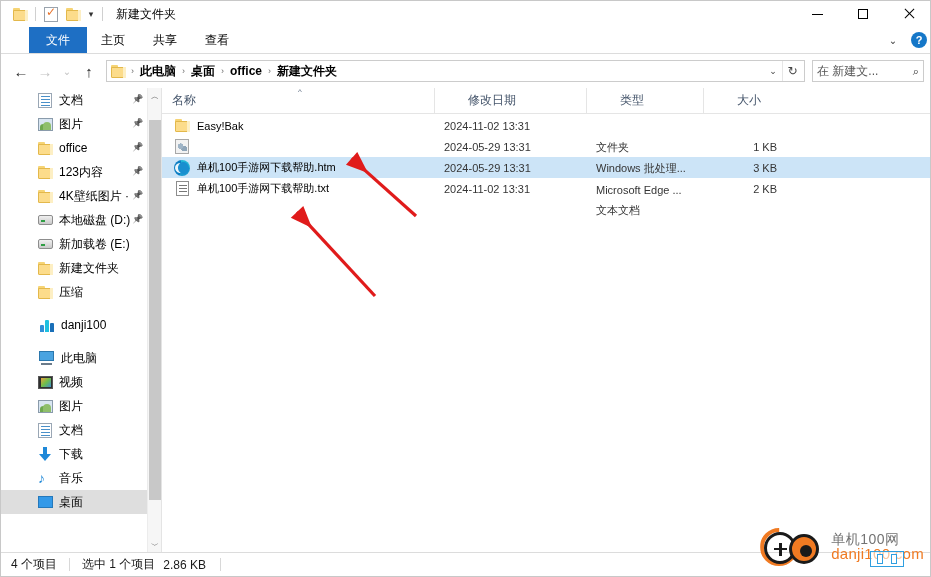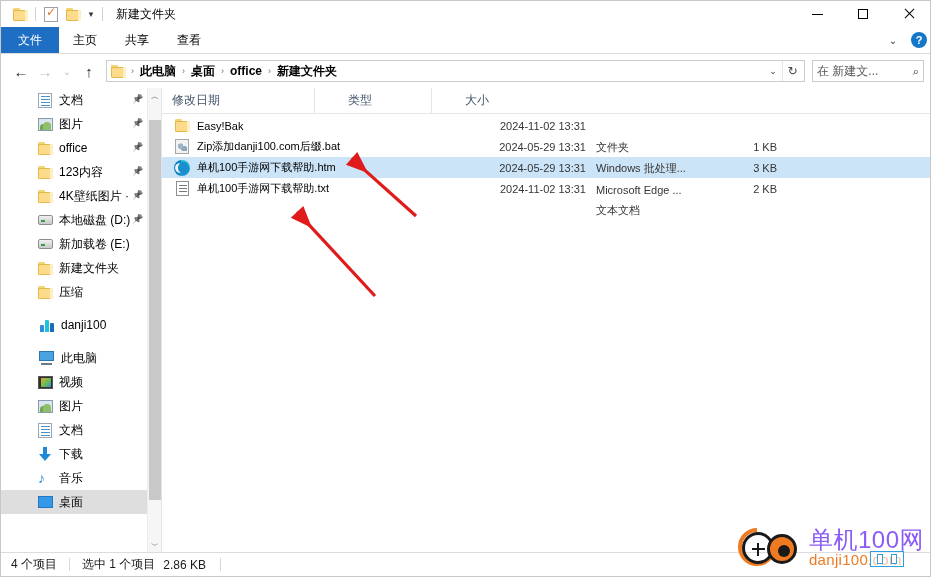--- a/index.html
+++ b/index.html
@@ -73,21 +73,21 @@
   .glyph-close { display:block; position:relative; width: 12px; height: 12px; }
   .glyph-close::before, .glyph-close::after {
     content:""; position:absolute; left: 0; top: 5px; width: 13px; height: 1px; background: #000;
   }
   .glyph-close::before { transform: rotate(45deg); }
   .glyph-close::after { transform: rotate(-45deg); }
 
   
   .ribbonbar {
     position: absolute; left: 0; top: 26px; width: 931px; height: 26px;
-    background: #ffffff; display: flex; align-items: stretch;
+    background: #ffffff; display: flex; align-items: stretch; padding-left: 28px;
   }
   .rtab {
     display: flex; align-items: center; justify-content: center;
     height: 26px; padding: 0 14px; font-size: 12px; color: #000; white-space: nowrap;
   }
   .rtab.file {
     background: #1e6fc4; color: #fff; padding: 0 17px;
   }
   .ribbon-right {
     position: absolute; right: 0; top: 0; height: 26px; display: flex; align-items: center;
@@ -287,21 +287,21 @@
 
   .rows { position: absolute; left: 0; top: 27px; width: 770px; }
   .row {
     height: 21px; display: flex; align-items: center; font-size: 11px; color: #000;
   }
   .row.selected { background: #cce4f7; }
   .cell-name {
     width: 272px; display: flex; align-items: center; padding-left: 12px; white-space: nowrap; overflow: hidden;
   }
   .cell-name .ficon { width: 16px; height: 16px; margin-right: 7px; flex:none; display:flex; align-items:center; justify-content:center; }
-  .cell-date { width: 152px; color: #353535; padding-left: 10px; white-space: nowrap; text-align: right; }
+  .cell-date { width: 152px; color: #353535; padding-left: 10px; white-space: nowrap; }
   .cell-type { width: 117px; color: #353535; padding-left: 10px; white-space: nowrap; overflow:hidden;margin-top:44px; }
   .cell-size { width: 88px; color: #353535; text-align: right; padding-right: 14px; white-space: nowrap; }
 
   .ico-bat {
     width: 14px; height: 15px; background: #f2f2f2; border: 1px solid #a8a8a8; position: relative;
   }
   .ico-bat::after {
     content: ""; position: absolute; left: 2px; top: 3px; width: 9px; height: 8px;
     background: radial-gradient(circle at 30% 40%, #9fb4c6 0 35%, transparent 36%),
                 radial-gradient(circle at 70% 70%, #8fa5b8 0 35%, transparent 36%);
@@ -368,21 +368,21 @@
   .wm-plus::after { content:""; position:absolute; left:5px; top:1px; width:2.4px; height:13px; background:#1a1a1a; }
   .wm-odisk {
     position: absolute; left: 32px; top: 8px; width: 30px; height: 30px;
     border-radius: 50%; background: #f07a22; border: 3px solid #1a1a1a;
   }
   .wm-odisk::after {
     content:""; position:absolute; left: 8px; top: 8px; width: 12px; height: 12px;
     border-radius: 50%; background: #1a1a1a;
   }
   .wm-text { display: flex; flex-direction: column; line-height: 1.05; }
-  .wm-t1 { font-size: 24px; color: #8b5cf6; letter-spacing: .5px; }
+  .wm-t1 { font-size: 14px; color: #737373; letter-spacing: .5px; }
   .wm-t2 { font-size: 15px; color: #f07a22; letter-spacing: .3px; }
   .wm-badge {
     position: absolute; right: 26px; bottom: 9px; width: 34px; height: 16px;
     border: 1px solid #2f9fe0; background: rgba(255,255,255,.55);
     display: flex; align-items: center; justify-content: space-around; padding: 0 2px;
   }
   .wm-badge i {
     display:block; width: 6px; height: 10px; background: #fff; border: 1px solid #2f9fe0;
   }
 </style>
@@ -623,20 +623,24 @@
       <div class="nav-sb">
         <div class="arrow">︿</div>
         <div class="thumb" style="top:32px;height:380px;"></div>
         <div class="arrow bottom">﹀</div>
       </div>
     </div>
 
     <div class="listpane">
 
       <div class="colheader">
+        <div class="col col-name">
+          <span>名称</span>
+          <span class="sortmark">^</span>
+        </div>
         <div class="col col-date">
           <span>修改日期</span>
         </div>
         <div class="col col-type">
           <span>类型</span>
         </div>
         <div class="col col-size">
           <span>大小</span>
         </div>
       </div>
@@ -655,21 +659,20 @@
             </div>
             <div class="cell-date">2024-11-02 13:31</div>
             <div class="cell-type">文件夹</div>
             <div class="cell-size"></div>
           </div>
           <div class="row">
             <div class="cell-name">
               <span class="ficon">
                 <span class="ico-bat"></span>
               </span>
-              <span>Zip添加danji100.com后缀.bat</span>
             </div>
             <div class="cell-date">2024-05-29 13:31</div>
             <div class="cell-type">Windows 批处理...</div>
             <div class="cell-size">1 KB</div>
           </div>
           <div class="row selected">
             <div class="cell-name">
               <span class="ficon">
                 <span class="ico-edge">
                   <span class="swoosh"></span>

